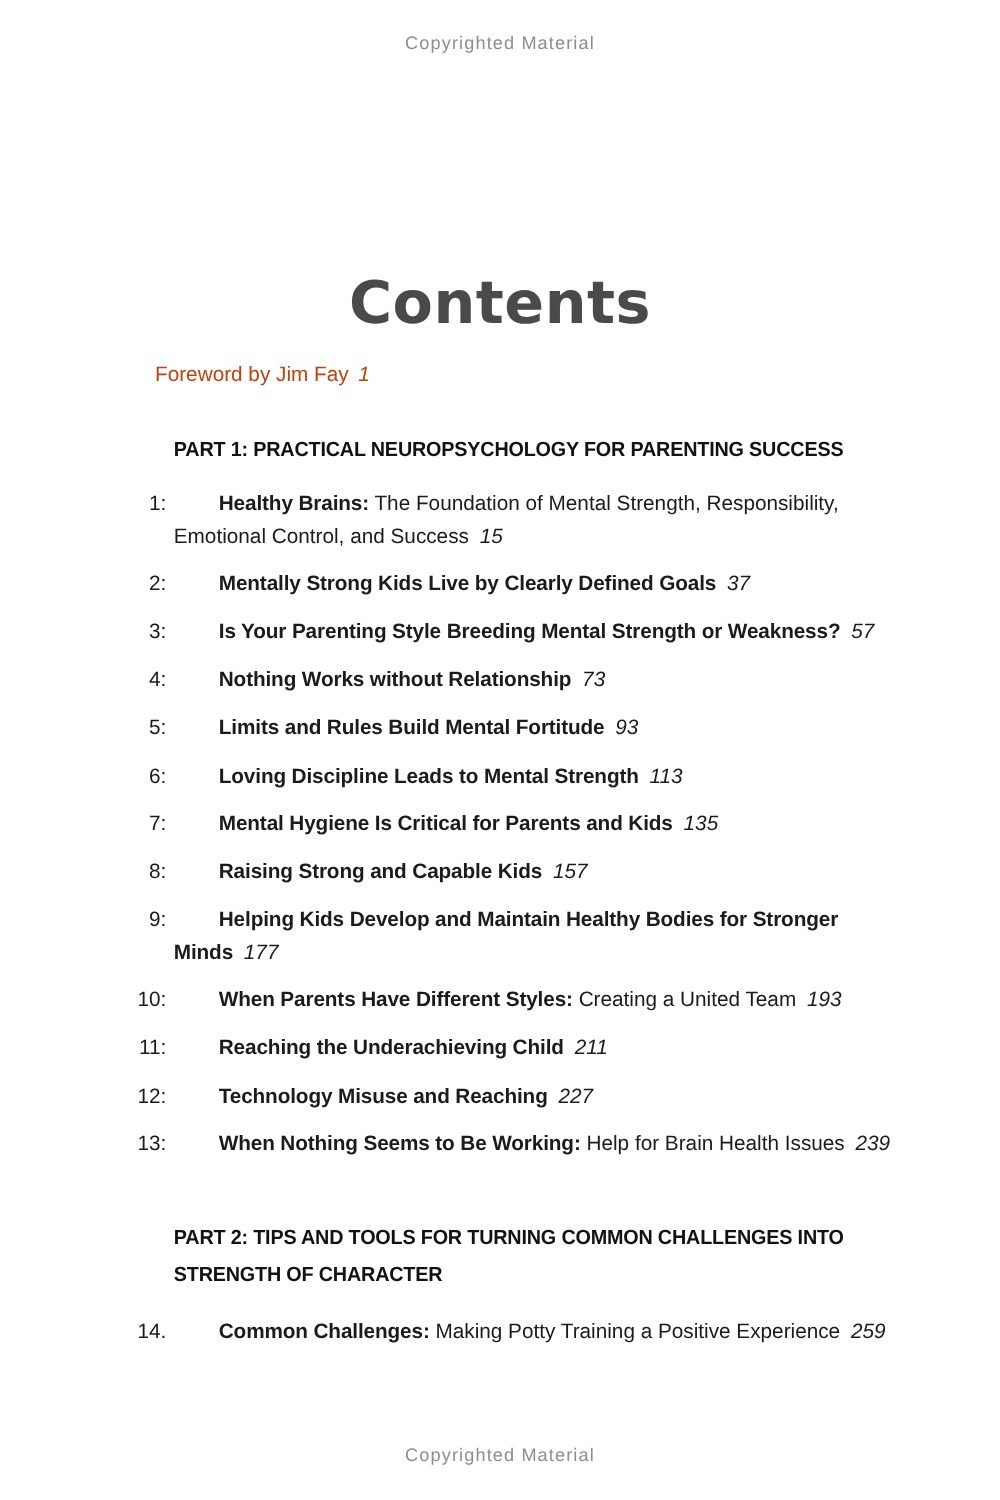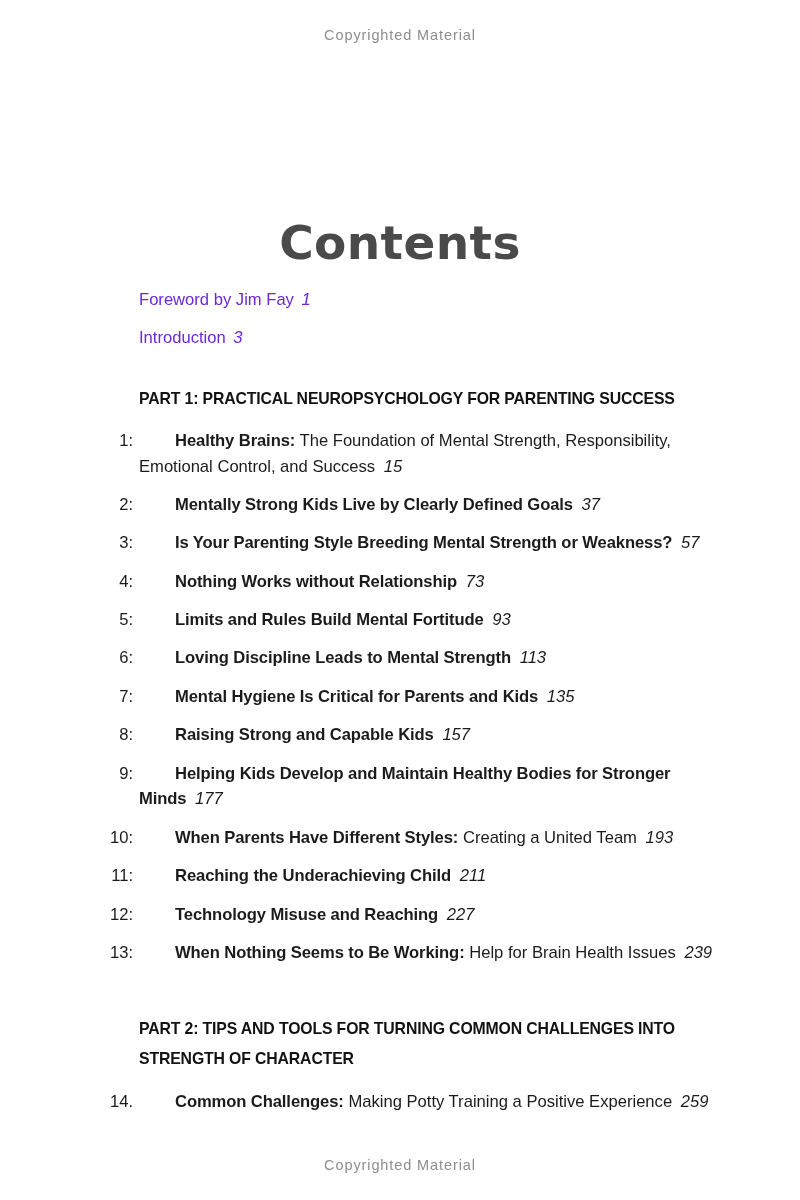--- a/index.html
+++ b/index.html
@@ -56,22 +56,22 @@
   .toc {
     position: absolute;
     left: 98px;
     top: 288px;
     width: 620px;
   }
 
   .front-entry {
     font-size: 16.6px;
     line-height: 1.5;
-    color: #6d28d9;
-    margin-left: 41px;
+    color: #c2410c;
+    margin-left: 26px;
     margin-bottom: 13px;
     white-space: nowrap;
   }
   .front-entry .pg {
     font-style: italic;
     margin-left: 3px;
   }
 
   .part-heading {
     margin-left: 41px;
@@ -129,21 +129,20 @@
 <body>
 
 <div class="page">
 
   <div class="watermark watermark-top">Copyrighted Material</div>
 
   <h1 class="page-title">Contents</h1>
 
   <div class="toc" id="toc-root">
       <div class="front-entry"><span>Foreword by Jim Fay</span> <span class="pg">1</span></div>
-      <div class="front-entry"><span>Introduction</span> <span class="pg">3</span></div>
       <div class="part-heading">PART 1: PRACTICAL NEUROPSYCHOLOGY FOR PARENTING SUCCESS</div>
       <div class="chapter">
         <span class="num">1:</span>
         <span class="text"><span class="title">Healthy Brains:</span><span class="sub"> The Foundation of Mental Strength, Responsibility, Emotional Control, and Success</span> <span class="pg">15</span></span>
       </div>
       <div class="chapter">
         <span class="num">2:</span>
         <span class="text"><span class="title">Mentally Strong Kids Live by Clearly Defined Goals</span> <span class="pg">37</span></span>
       </div>
       <div class="chapter">

